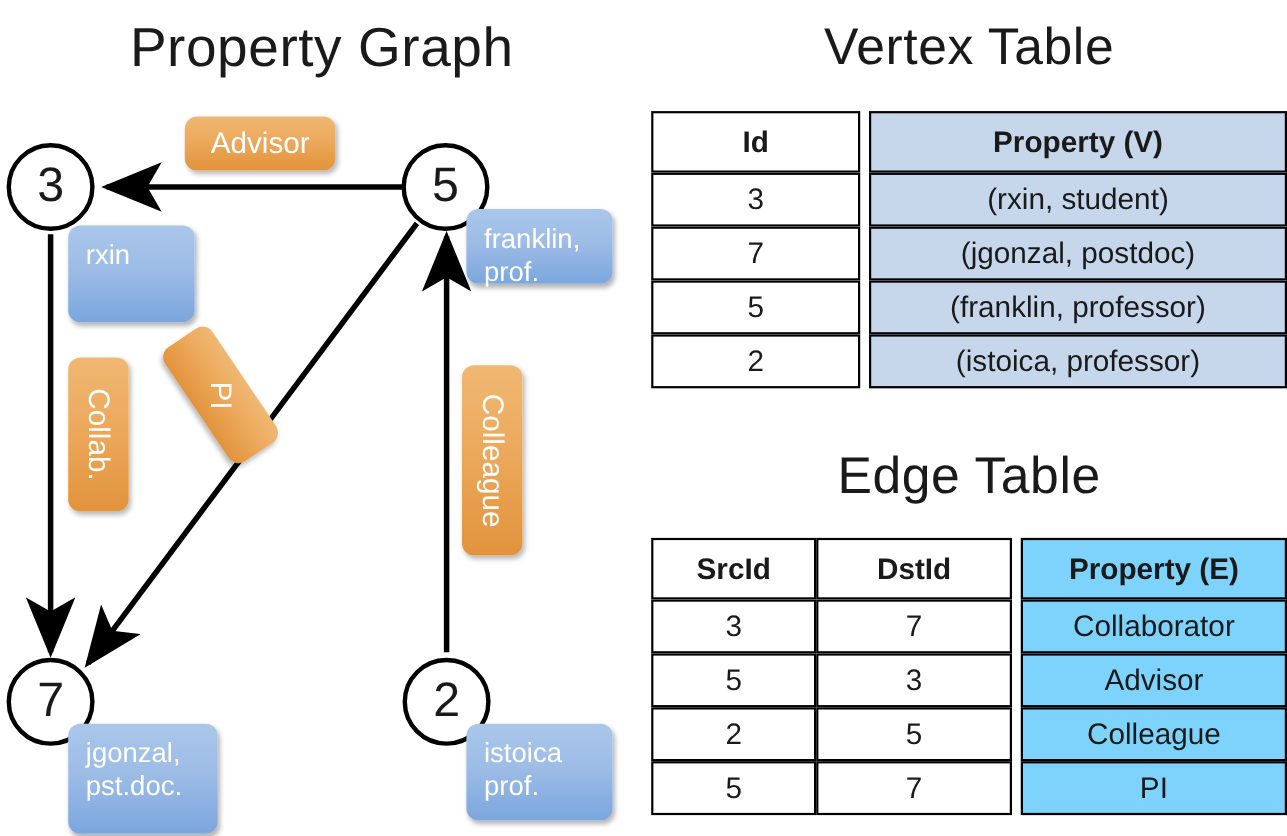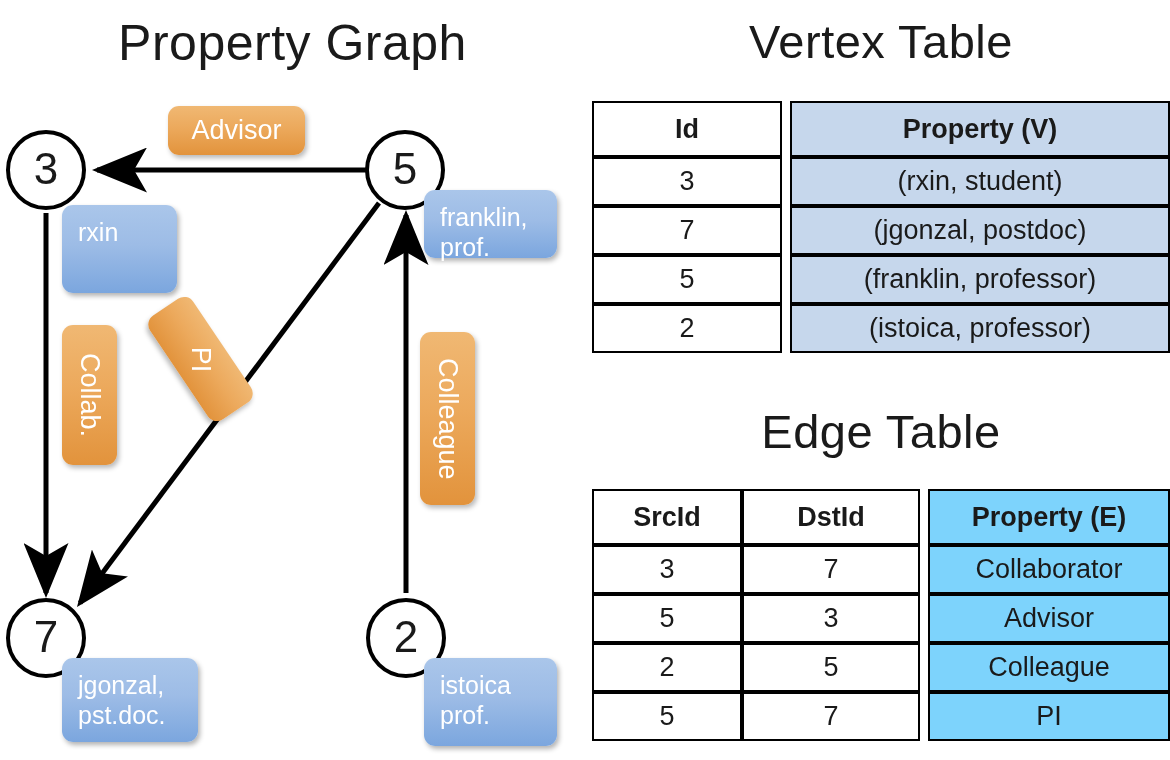--- a/index.html
+++ b/index.html
@@ -171,21 +171,21 @@
 
   <div class="vbox" style="left:62px; top:120px; width:115px; height:88px;">
     <div>rxin</div>
   </div>
 
   <div class="vbox" style="left:424px; top:105px; width:133px; height:68px;">
     <div>franklin,</div>
     <div>prof.</div>
   </div>
 
-  <div class="vbox" style="left:62px; top:573px; width:136px; height:84px;">
+  <div class="vbox" style="left:62px; top:573px; width:136px; height:100px;">
     <div>jgonzal,</div>
     <div>pst.doc.</div>
   </div>
 
   <div class="vbox" style="left:424px; top:573px; width:133px; height:88px;">
     <div>istoica</div>
     <div>prof.</div>
   </div>
 
   <div class="ebox" style="left:168px; top:21px; width:137px; height:49px;">

